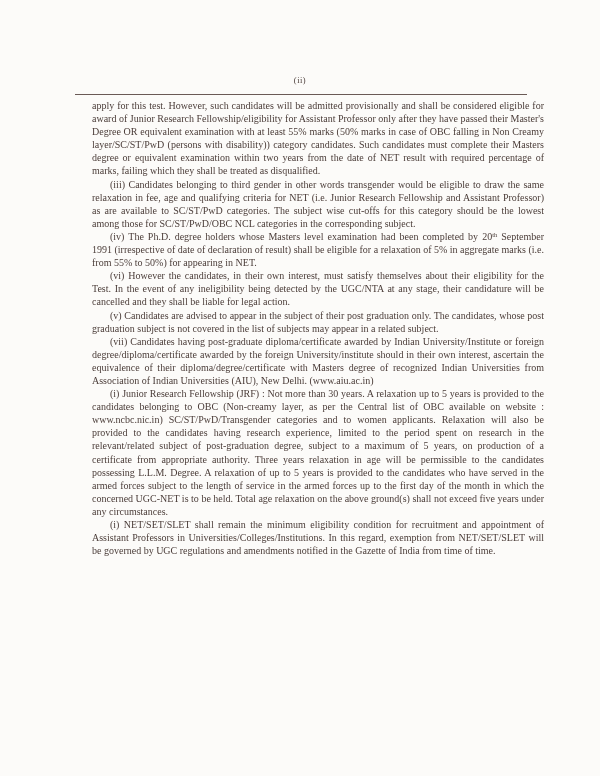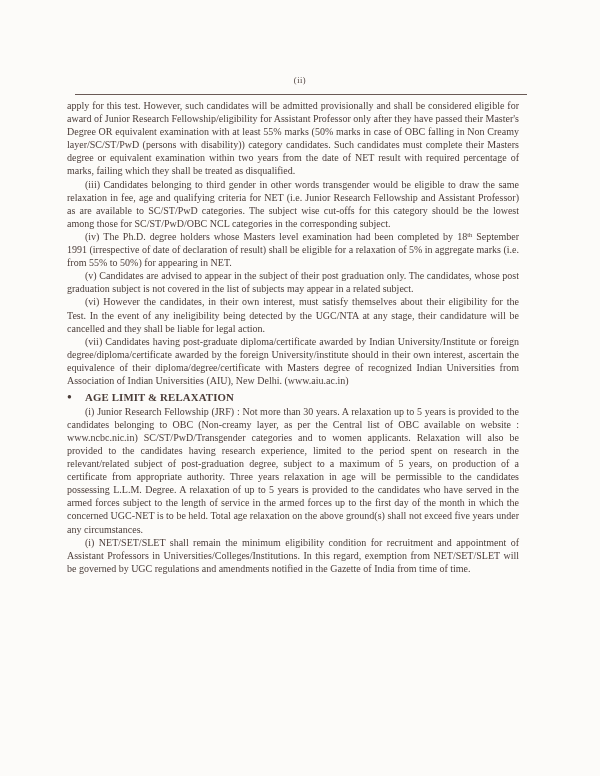--- a/index.html
+++ b/index.html
@@ -33,21 +33,21 @@
   .header-rule {
     position: absolute;
     top: 94px;
     left: 75px;
     width: 452px;
     border-top: 1.5px solid var(--rule-color, #6a5a56);
   }
   .doc-body {
     position: absolute;
     top: 99px;
-    left: 67px;
+    left: 92px;
     width: 452px;
     font-size: 10px;
     line-height: 13.1px;
     text-align: justify;
     text-justify: inter-word;
   }
   .para {
     margin: 0;
   }
   .para.indent {
@@ -78,21 +78,20 @@
 </style>
 </head>
 <body>
 
 <div class="page">
   <div class="page-number">(ii)</div>
   <div class="header-rule"></div>
   <div class="doc-body" id="doc-body">
       <p class="para"><span>apply for this test. However, such candidates will be admitted provisionally and shall be considered eligible for award of Junior Research Fellowship/eligibility for Assistant Professor only after they have passed their Master's Degree OR equivalent examination with at least 55% marks (50% marks in case of OBC falling in Non Creamy layer/SC/ST/PwD (persons with disability)) category candidates. Such candidates must complete their Masters degree or equivalent examination within two years from the date of NET result with required percentage of marks, failing which they shall be treated as disqualified.</span></p>
       <p class="para indent"><span>(iii) Candidates belonging to third gender in other words transgender would be eligible to draw the same relaxation in fee, age and qualifying criteria for NET (</span><span class="i">i.e.</span><span> Junior Research Fellowship and Assistant Professor) as are available to SC/ST/PwD categories. The subject wise cut-offs for this category should be the lowest among those for SC/ST/PwD/OBC NCL categories in the corresponding subject.</span></p>
-      <p class="para indent"><span>(iv) The Ph.D. degree holders whose Masters level examination had been completed by 18</span><sup class="s">th</sup><span> September 1991 (irrespective of date of declaration of result) shall be eligible for a relaxation of 5% in aggregate marks (</span><span class="i">i.e.</span><span> from 55% to 50%) for appearing in NET.</span></p>
+      <p class="para indent"><span>(iv) The Ph.D. degree holders whose Masters level examination had been completed by 20</span><sup class="s">th</sup><span> September 1991 (irrespective of date of declaration of result) shall be eligible for a relaxation of 5% in aggregate marks (</span><span class="i">i.e.</span><span> from 55% to 50%) for appearing in NET.</span></p>
+      <p class="para indent"><span>(vi) However the candidates, in their own interest, must satisfy themselves about their eligibility for the Test. In the event of any ineligibility being detected by the UGC/NTA at any stage, their candidature will be cancelled and they shall be liable for legal action.</span></p>
       <p class="para indent"><span>(v) Candidates are advised to appear in the subject of their post graduation only. The candidates, whose post graduation subject is not covered in the list of subjects may appear in a related subject.</span></p>
-      <p class="para indent"><span>(vi) However the candidates, in their own interest, must satisfy themselves about their eligibility for the Test. In the event of any ineligibility being detected by the UGC/NTA at any stage, their candidature will be cancelled and they shall be liable for legal action.</span></p>
       <p class="para indent"><span>(vii) Candidates having post-graduate diploma/certificate awarded by Indian University/Institute or foreign degree/diploma/certificate awarded by the foreign University/institute should in their own interest, ascertain the equivalence of their diploma/degree/certificate with Masters degree of recognized Indian Universities from Association of Indian Universities (AIU), New Delhi. (www.aiu.ac.in)</span></p>
-      <div class="heading"><span class="bullet">●</span><span>AGE LIMIT &amp; RELAXATION</span></div>
       <p class="para indent"><span>(i) </span><span class="b">Junior Research Fellowship (JRF) :</span><span> Not more than 30 years. A relaxation up to 5 years is provided to the candidates belonging to OBC (Non-creamy layer, as per the Central list of OBC available on website : www.ncbc.nic.in) SC/ST/PwD/Transgender categories and to women applicants. Relaxation will also be provided to the candidates having research experience, limited to the period spent on research in the relevant/related subject of post-graduation degree, subject to a maximum of 5 years, on production of a certificate from appropriate authority. Three years relaxation in age will be permissible to the candidates possessing L.L.M. Degree. A relaxation of up to 5 years is provided to the candidates who have served in the armed forces subject to the length of service in the armed forces up to the first day of the month in which the concerned UGC-NET is to be held. Total age relaxation on the above ground(s) shall not exceed five years under any circumstances.</span></p>
       <p class="para indent"><span>(i) NET/SET/SLET shall remain the minimum eligibility condition for recruitment and appointment of Assistant Professors in Universities/Colleges/Institutions. In this regard, exemption from NET/SET/SLET will be governed by UGC regulations and amendments notified in the Gazette of India from time of time.</span></p>
     </div>
 </div>
 
 </body></html>

